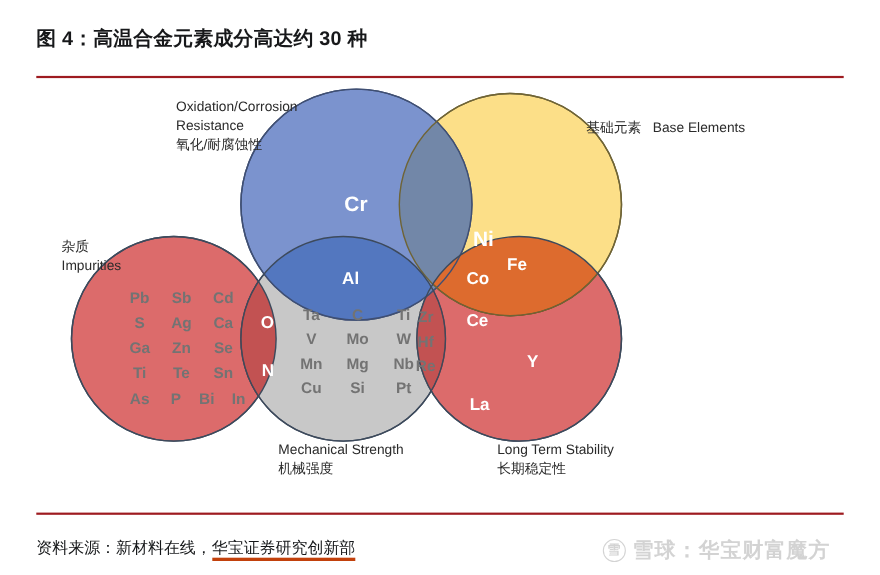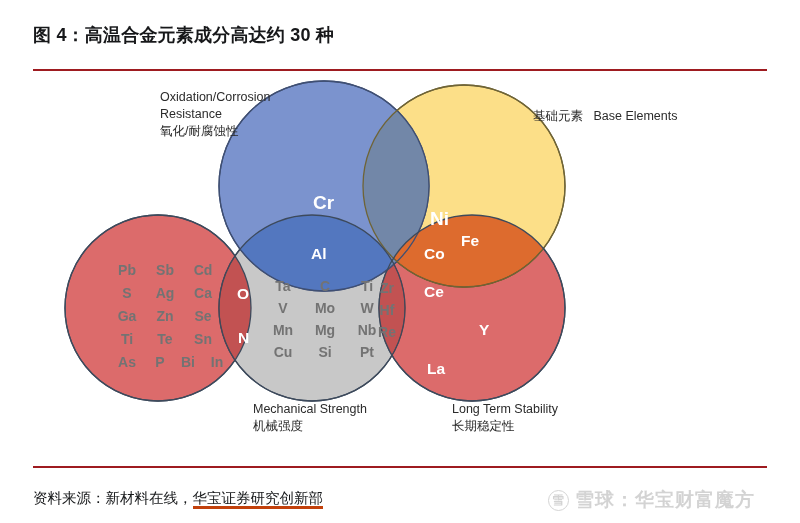--- a/index.html
+++ b/index.html
@@ -201,32 +201,36 @@
     <span class="l2">Resistance</span>
     <span class="l2 cn">氧化/耐腐蚀性</span>
   </div>
 
   <div class="olabel lbl-base">
     <span>基础元素</span>
     &nbsp;
     <span>Base Elements</span>
   </div>
 
+  <div class="olabel lbl-imp">
+    <span class="l2 cn">杂质</span>
+    <span class="l2">Impurities</span>
+  </div>
 
   <div class="olabel lbl-mech">
     <span class="l2">Mechanical Strength</span>
     <span class="l2 cn">机械强度</span>
   </div>
 
   <div class="olabel lbl-long">
     <span class="l2">Long Term Stability</span>
     <span class="l2 cn">长期稳定性</span>
   </div>
 
-  <span class="el el-big" style="left:313px;top:192px;text-align:right;">Cr</span>
+  <span class="el el-big" style="left:313px;top:176px;text-align:right;">Cr</span>
   <span class="el el-big" style="left:430px;top:172px;margin-top:36px;">Ni</span>
   <span class="el el-mid" style="left:311px;top:245px;">Al</span>
 
   <span class="el el-mid" style="left:424px;top:245px;">Co</span>
   <span class="el el-mid" style="left:461px;top:232px;">Fe</span>
 
   <span class="el el-mid" style="left:424px;top:283px;">Ce</span>
   <span class="el el-mid" style="left:479px;top:321px;">Y</span>
   <span class="el el-mid" style="left:427px;top:360px;">La</span>
 

